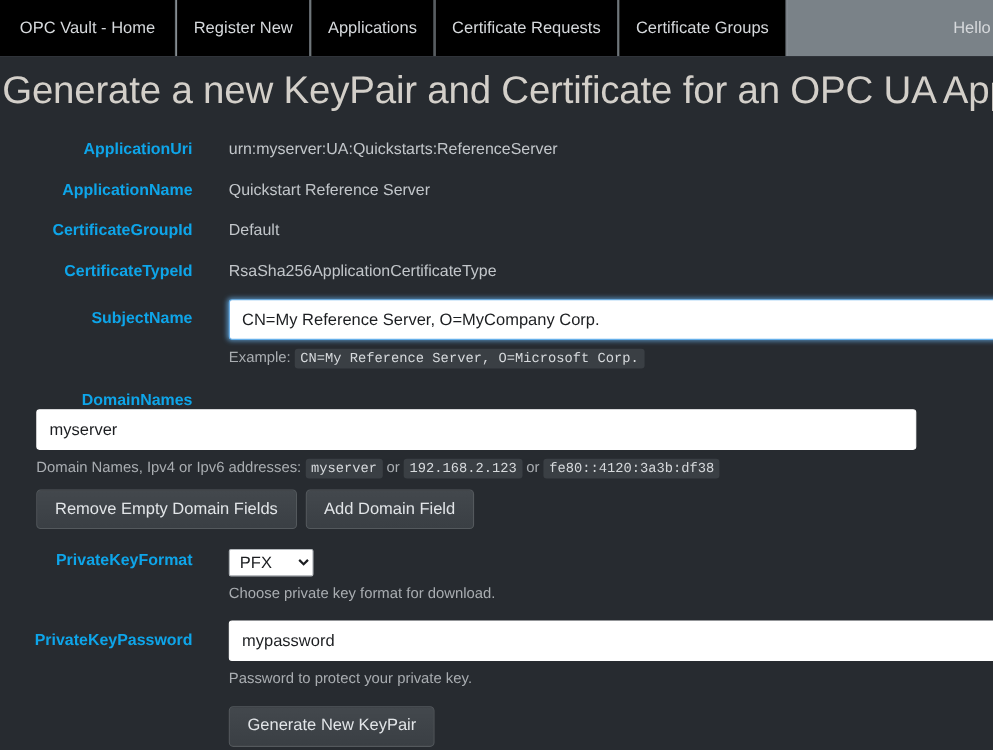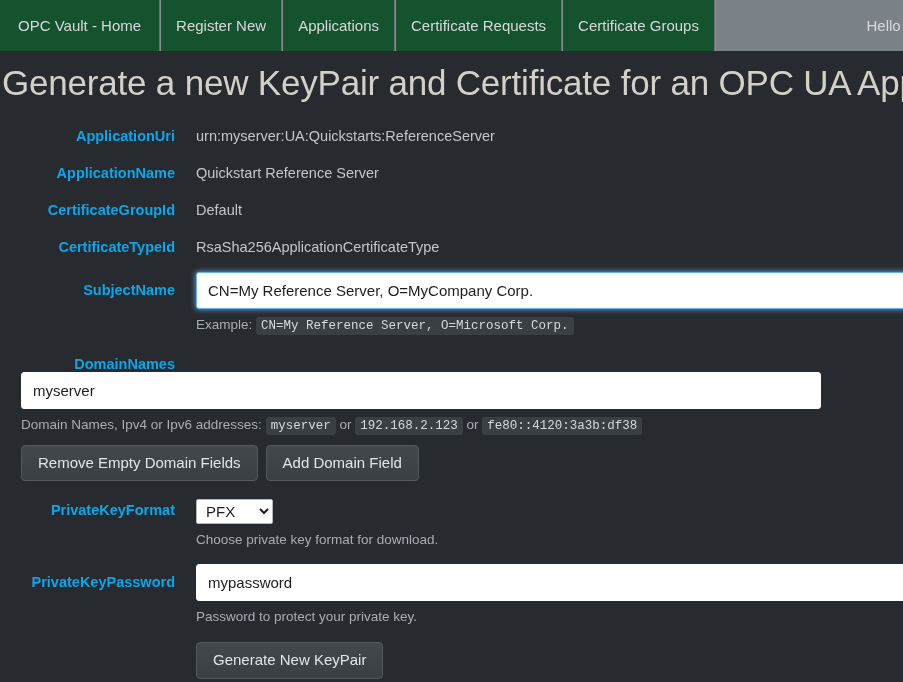--- a/index.html
+++ b/index.html
@@ -24,21 +24,21 @@
     align-items: stretch;
     position: relative;
     overflow: hidden;
   }
   .nav-tab {
     display: flex;
     align-items: center;
     padding: 0 15px;
     font-size: 15px;
     color: #d6d9dc;
-    background: #14532d;
+    background: #000000;
     border-right: 1px solid #6b7277;
     border-left: 1px solid #878e93;
     white-space: nowrap;
     cursor: pointer;
     box-sizing: border-box;
   }
   .nav-tab:first-child {
     border-left: none;
     padding: 0 18px;
   }
@@ -87,21 +87,21 @@
     min-width: 175px;
     text-align: right;
     font-weight: bold;
     font-size: 14.5px;
     color: #0ea5e9;
     padding-top: 4px;
     white-space: nowrap;
   }
   .field-col {
     flex: 1;
-    padding-left: 21px;
+    padding-left: 33px;
     min-width: 0;
   }
   .static-value {
     font-size: 14.5px;
     color: #c2c6ca;
     padding-top: 4px;
     white-space: nowrap;
   }
 
   .text-input {

